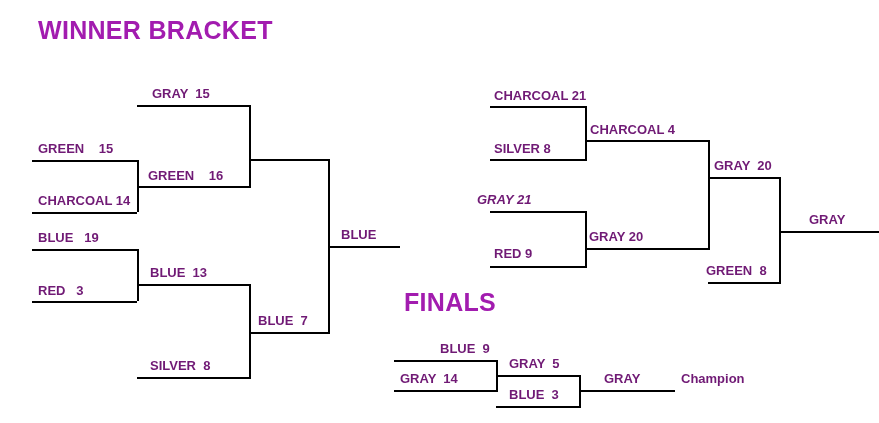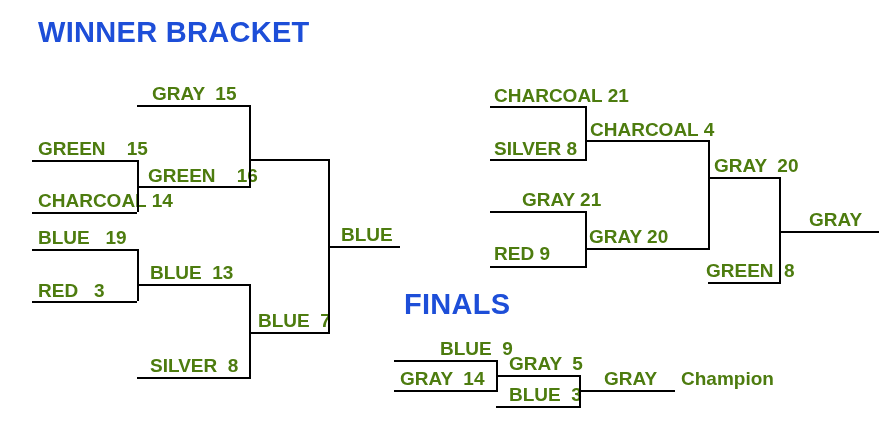--- a/index.html
+++ b/index.html
@@ -17,43 +17,43 @@
     width: 879px;
     height: 423px;
     background: #ffffff;
     overflow: hidden;
   }
   
   .heading {
     position: absolute;
     font-family: "Liberation Sans", sans-serif;
     font-weight: bold;
-    font-size: 29px;
+    font-size: 25px;
     letter-spacing: 0.3px;
-    color: #1d4ed8;
+    color: #a21caf;
     white-space: nowrap;
   }
   
   .hline {
     position: absolute;
     height: 0;
     border-top: 2px solid #000000;
   }
   .vline {
     position: absolute;
     width: 0;
     border-left: 2px solid #000000;
   }
   
   .lbl {
     position: absolute;
     font-family: "Liberation Sans", sans-serif;
     font-weight: bold;
-    font-size: 19px;
-    color: #4d7c0f;
+    font-size: 13px;
+    color: #701a75;
     white-space: pre;
     line-height: 15px;
   }
   .lbl.plain {
     font-weight: bold;
   }
 </style>
 </head>
 <body>
 
@@ -110,21 +110,21 @@
   <div class="hline" style="left:490px; top:106px; width:97px;"></div>
 
   <div class="lbl" style="left:494px; top:141px;">SILVER 8</div>
   <div class="hline" style="left:490px; top:159px; width:97px;"></div>
 
   <div class="vline" style="left:585px; top:106px; height:53px;"></div>
 
   <div class="lbl" style="left:590px; top:122px;">CHARCOAL 4</div>
   <div class="hline" style="left:585px; top:140px; width:125px;"></div>
 
-  <div class="lbl" style="left:522px; top:192px;">GRAY 21</div>
+  <div class="lbl" style="left:477px; top:192px;font-style:italic;">GRAY 21</div>
   <div class="hline" style="left:490px; top:211px; width:97px;"></div>
 
   <div class="lbl" style="left:494px; top:246px;">RED 9</div>
   <div class="hline" style="left:490px; top:266px; width:97px;"></div>
 
   <div class="vline" style="left:585px; top:211px; height:55px;"></div>
 
   <div class="lbl" style="left:589px; top:229px;">GRAY 20</div>
   <div class="hline" style="left:585px; top:248px; width:125px;"></div>
 

